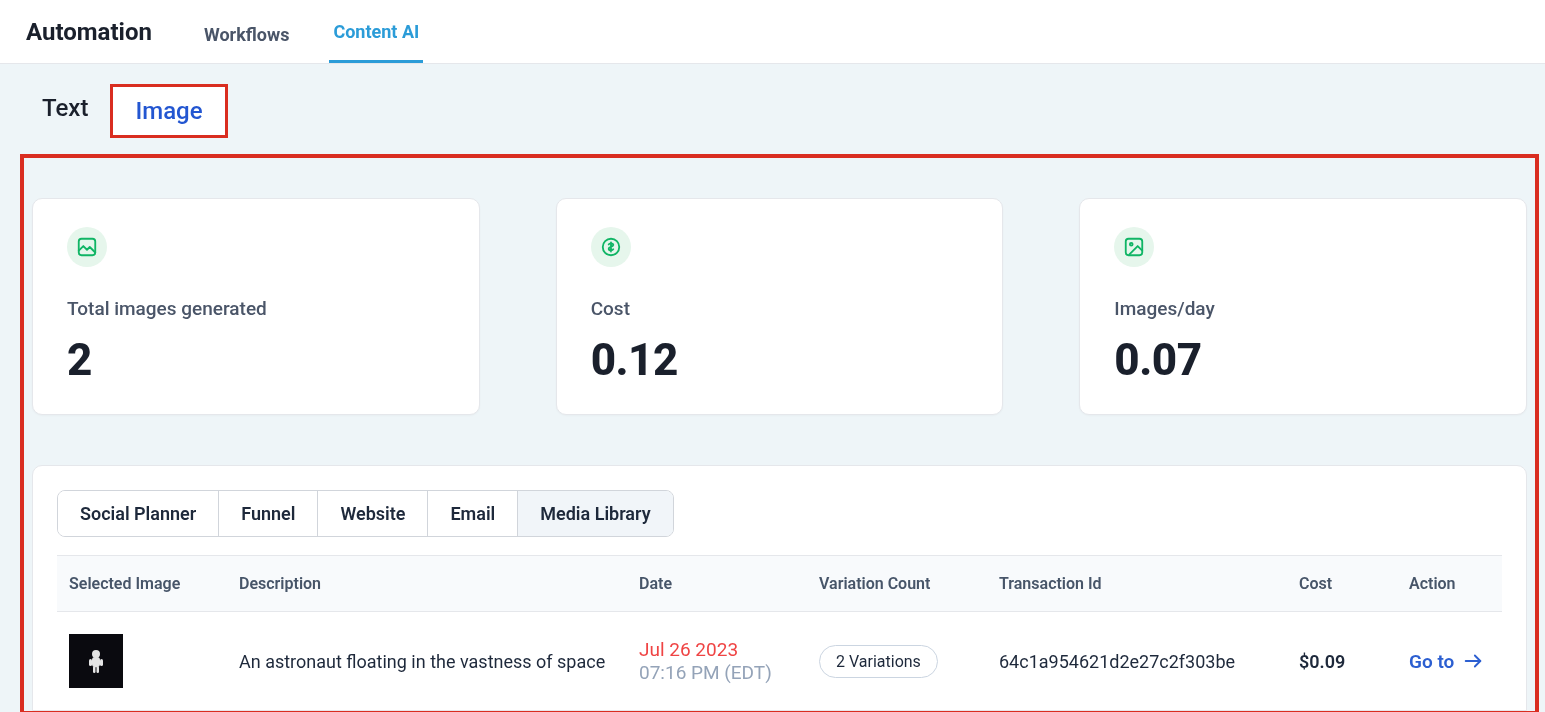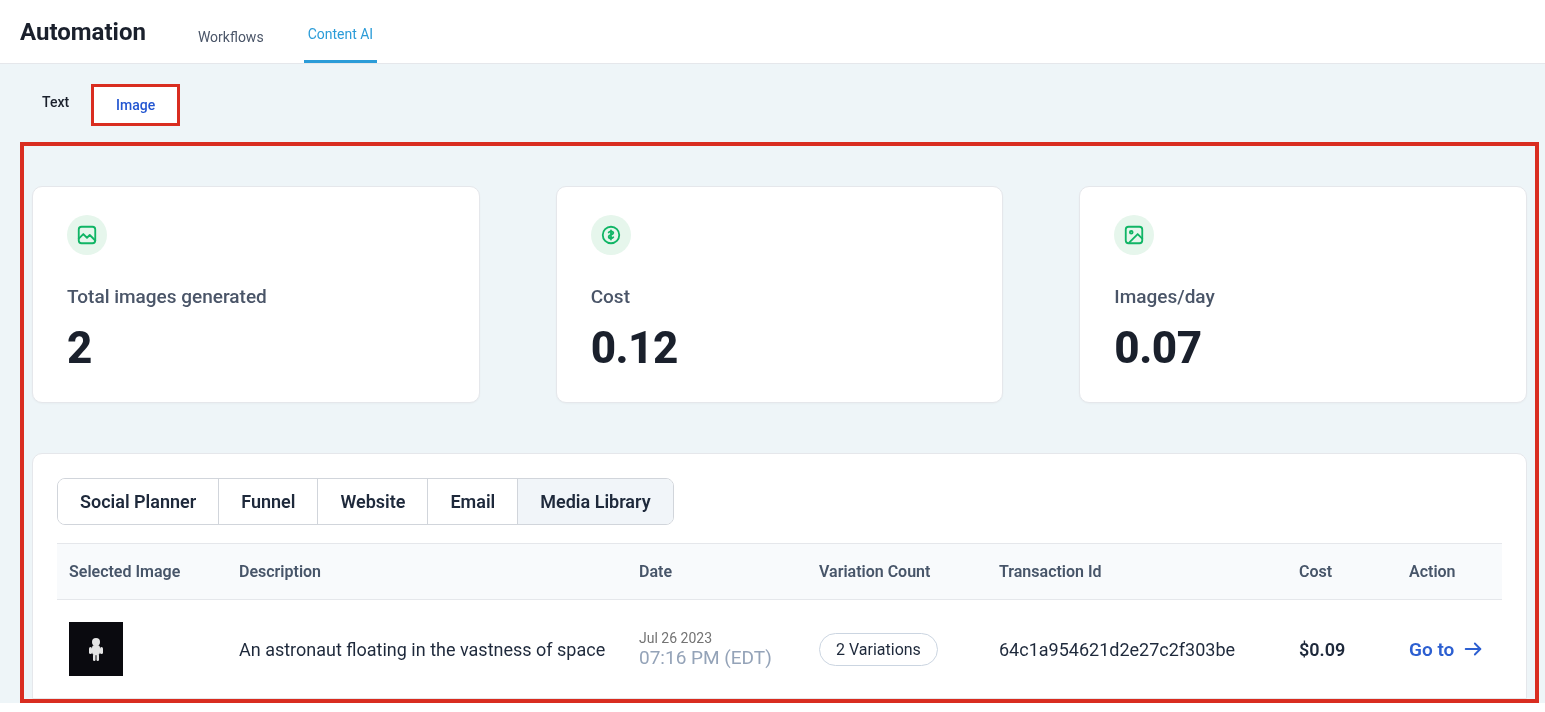--- a/index.html
+++ b/index.html
@@ -5,59 +5,59 @@
     * { box-sizing: border-box; margin: 0; padding: 0; }
     body {
       font-family: -apple-system, BlinkMacSystemFont, "Segoe UI", Roboto, "Helvetica Neue", Arial, sans-serif;
       background: #ffffff;
       color: #1a202c;
       width: 1545px;
     }
     .top-nav {
       display: flex;
       align-items: center;
-      padding: 0 10px 0 20px;
+      padding: 0 10px 0 26px;
       background: #fff;
       border-bottom: 1px solid #e5e7eb;
       height: 64px;
     }
     .top-nav .page-title {
       font-size: 24px;
       font-weight: 700;
       color: #1a202c;
       margin-right: 48px;
     }
     .top-nav .nav-tabs {
       display: flex;
       align-items: flex-end;
       height: 100%;
     }
     .top-nav .nav-tab {
-      font-size: 14px;
-      font-weight: 400;
+      font-size: 18px;
+      font-weight: 700;
       color: #4a5568;
       margin-right: 36px;
       padding: 0 4px 18px 4px;
       cursor: pointer;
     }
     .top-nav .nav-tab.active {
       color: #2b9cd8;
       border-bottom: 3px solid #2b9cd8;
     }
     .main-area {
       background: #eef5f8;
       padding: 20px 6px 0 20px;
     }
     .sub-tabs-row {
       display: flex;
       gap: 0;
       margin-bottom: 16px;
     }
     .sub-tab {
-      font-size: 14px;
+      font-size: 24px;
       font-weight: 500;
       color: #1a202c;
       padding: 10px 22px;
       cursor: pointer;
     }
     .sub-tab.active {
       color: #2356d1;
       border: 3px solid #d92d20;
       background: #fff;
     }
@@ -152,21 +152,21 @@
     .thumb {
       width: 54px;
       height: 54px;
       background: #0a0a0f;
       display: flex;
       align-items: center;
       justify-content: center;
       color: #fff;
     }
     .desc-cell { max-width: 380px; color: #111827; font-size: 19px; }
-    .date-line1 { color: #737373; font-size: 14px; }
+    .date-line1 { color: #ef4444; font-size: 19px; }
     .date-line2 { color: #94a3b8; font-size: 19px; }
     .variation-badge {
       display: inline-block;
       border: 1px solid #cbd5e1;
       border-radius: 22px;
       padding: 6px 16px;
       font-size: 16px;
       color: #1e293b;
     }
     .txn-cell { color: #111827; font-size: 19px; word-break: break-all; max-width: 230px; }

